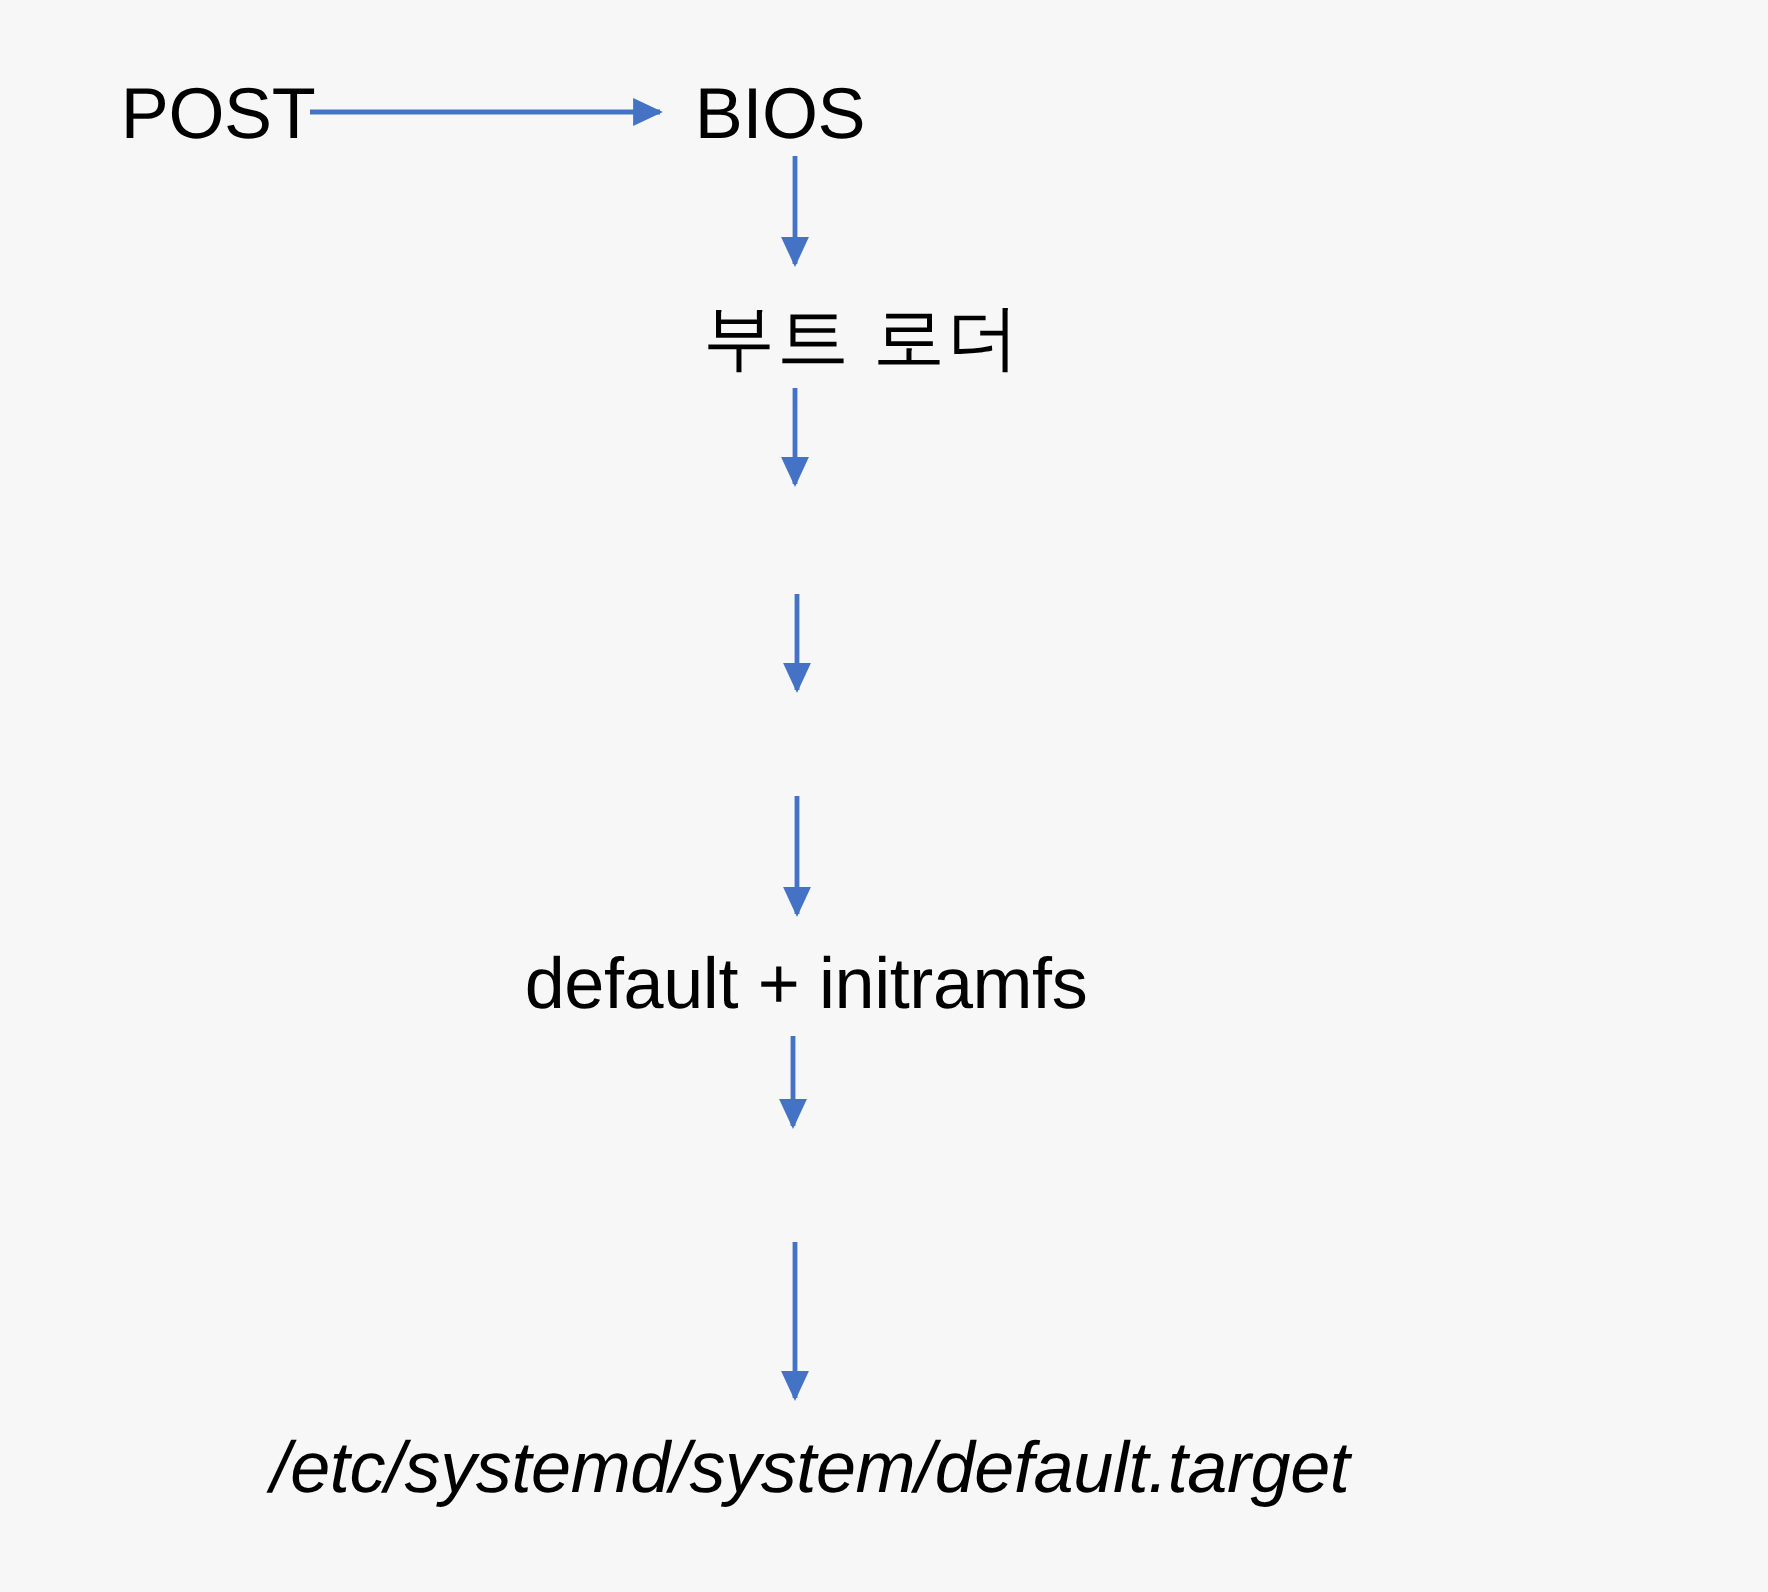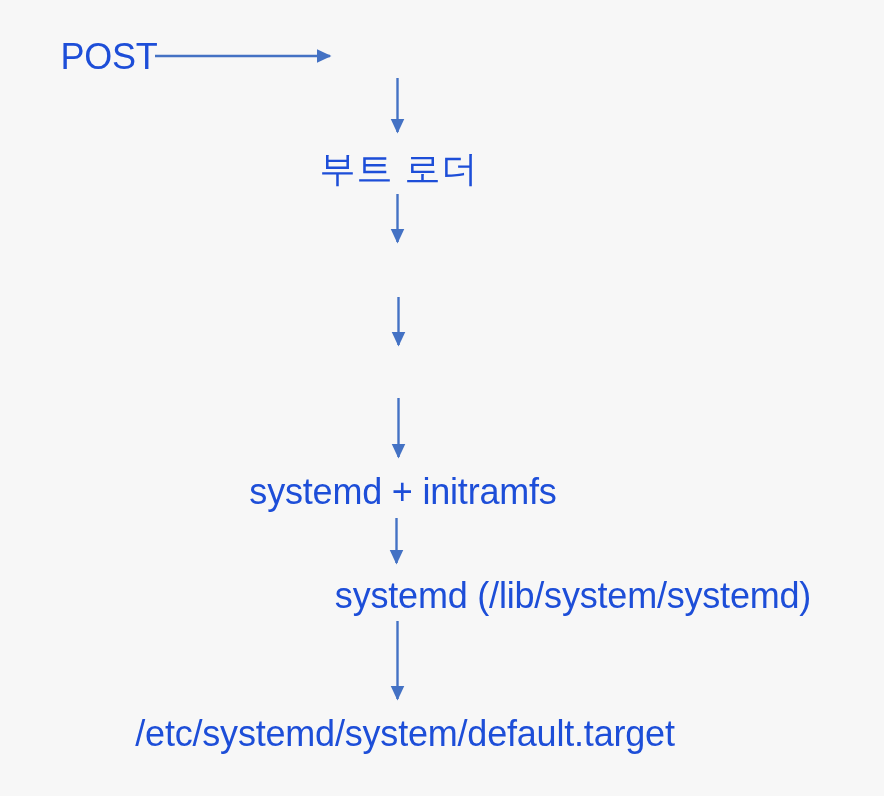--- a/index.html
+++ b/index.html
@@ -14,30 +14,31 @@
     overflow: hidden;
   }
   #diagram {
     position: relative;
     width: 884px;
     height: 796px;
     background: #f7f7f7;
   }
   .node {
     position: absolute;
-    color: #1d4ed8;
+    color: #000000;
     font-size: 36px;
     font-weight: 400;
     line-height: 44px;
     white-space: nowrap;
     letter-spacing: -0.2px;
     transform: translateX(-50%);
   }
   .node.korean {
     letter-spacing: 1px;
+    margin-left: 32px;
   }
   .edge {
     position: absolute;
     pointer-events: none;
   }
   .edge svg {
     display: block;
     overflow: visible;
   }
 </style>
@@ -91,24 +92,24 @@
   </div>
 
   <div class="edge" style="left:384px; top:617px; width:28px; height:98px;">
     <svg width="28" height="98" viewBox="0 0 28 98">
       <line x1="13.5" y1="4" x2="13.5" y2="82" stroke="#4472c4" stroke-width="2.4" marker-end="url(#arrowhead)"></line>
     </svg>
   </div>
 
   <div class="node" style="left:109px; top:35px;">POST</div>
 
+  <div class="node" style="left:390px; top:35px;">BIOS</div>
 
   <div class="node korean" style="left:399px; top:147px;">부트 로더</div>
 
 
 
-  <div class="node" style="left:403px; top:470px;">systemd + initramfs</div>
+  <div class="node" style="left:403px; top:470px;">default + initramfs</div>
 
-  <div class="node" style="left:573px; top:574px;">systemd (/lib/system/systemd)</div>
 
-  <div class="node" style="left:405px; top:712px;">/etc/systemd/system/default.target</div>
+  <div class="node" style="left:405px; top:712px;font-style:italic;">/etc/systemd/system/default.target</div>
 
 </div>
 
 </body></html>

